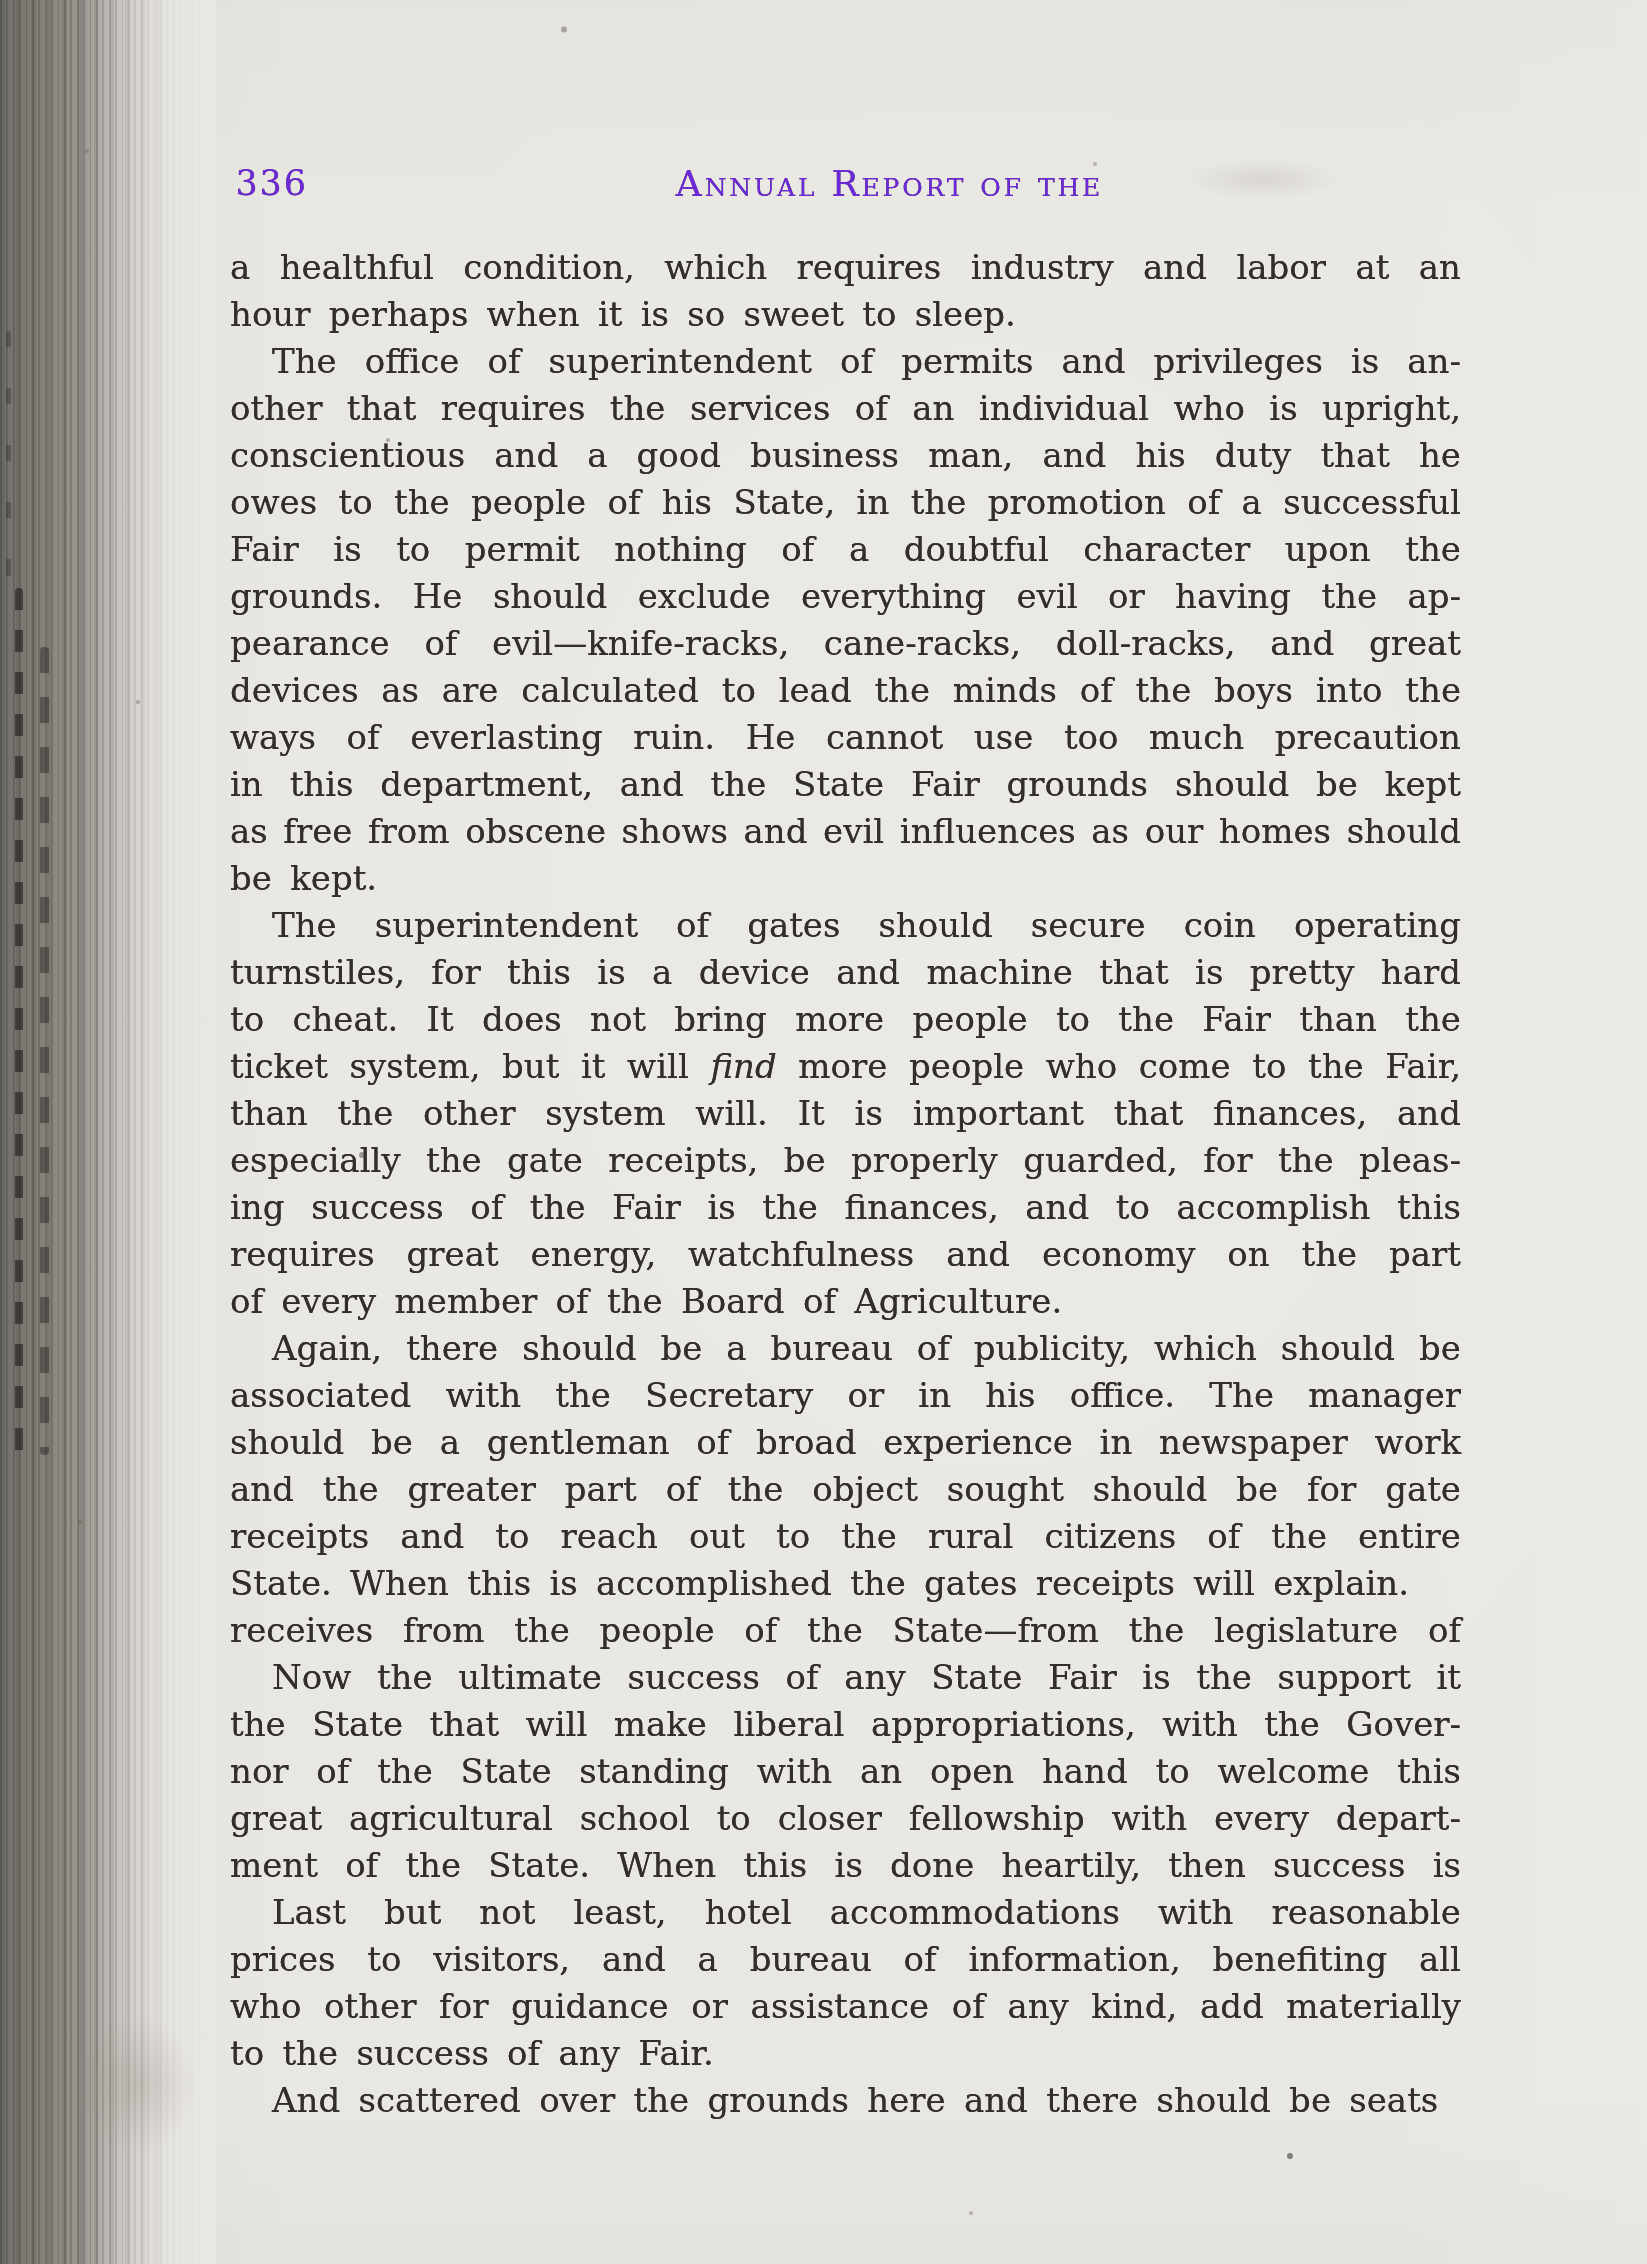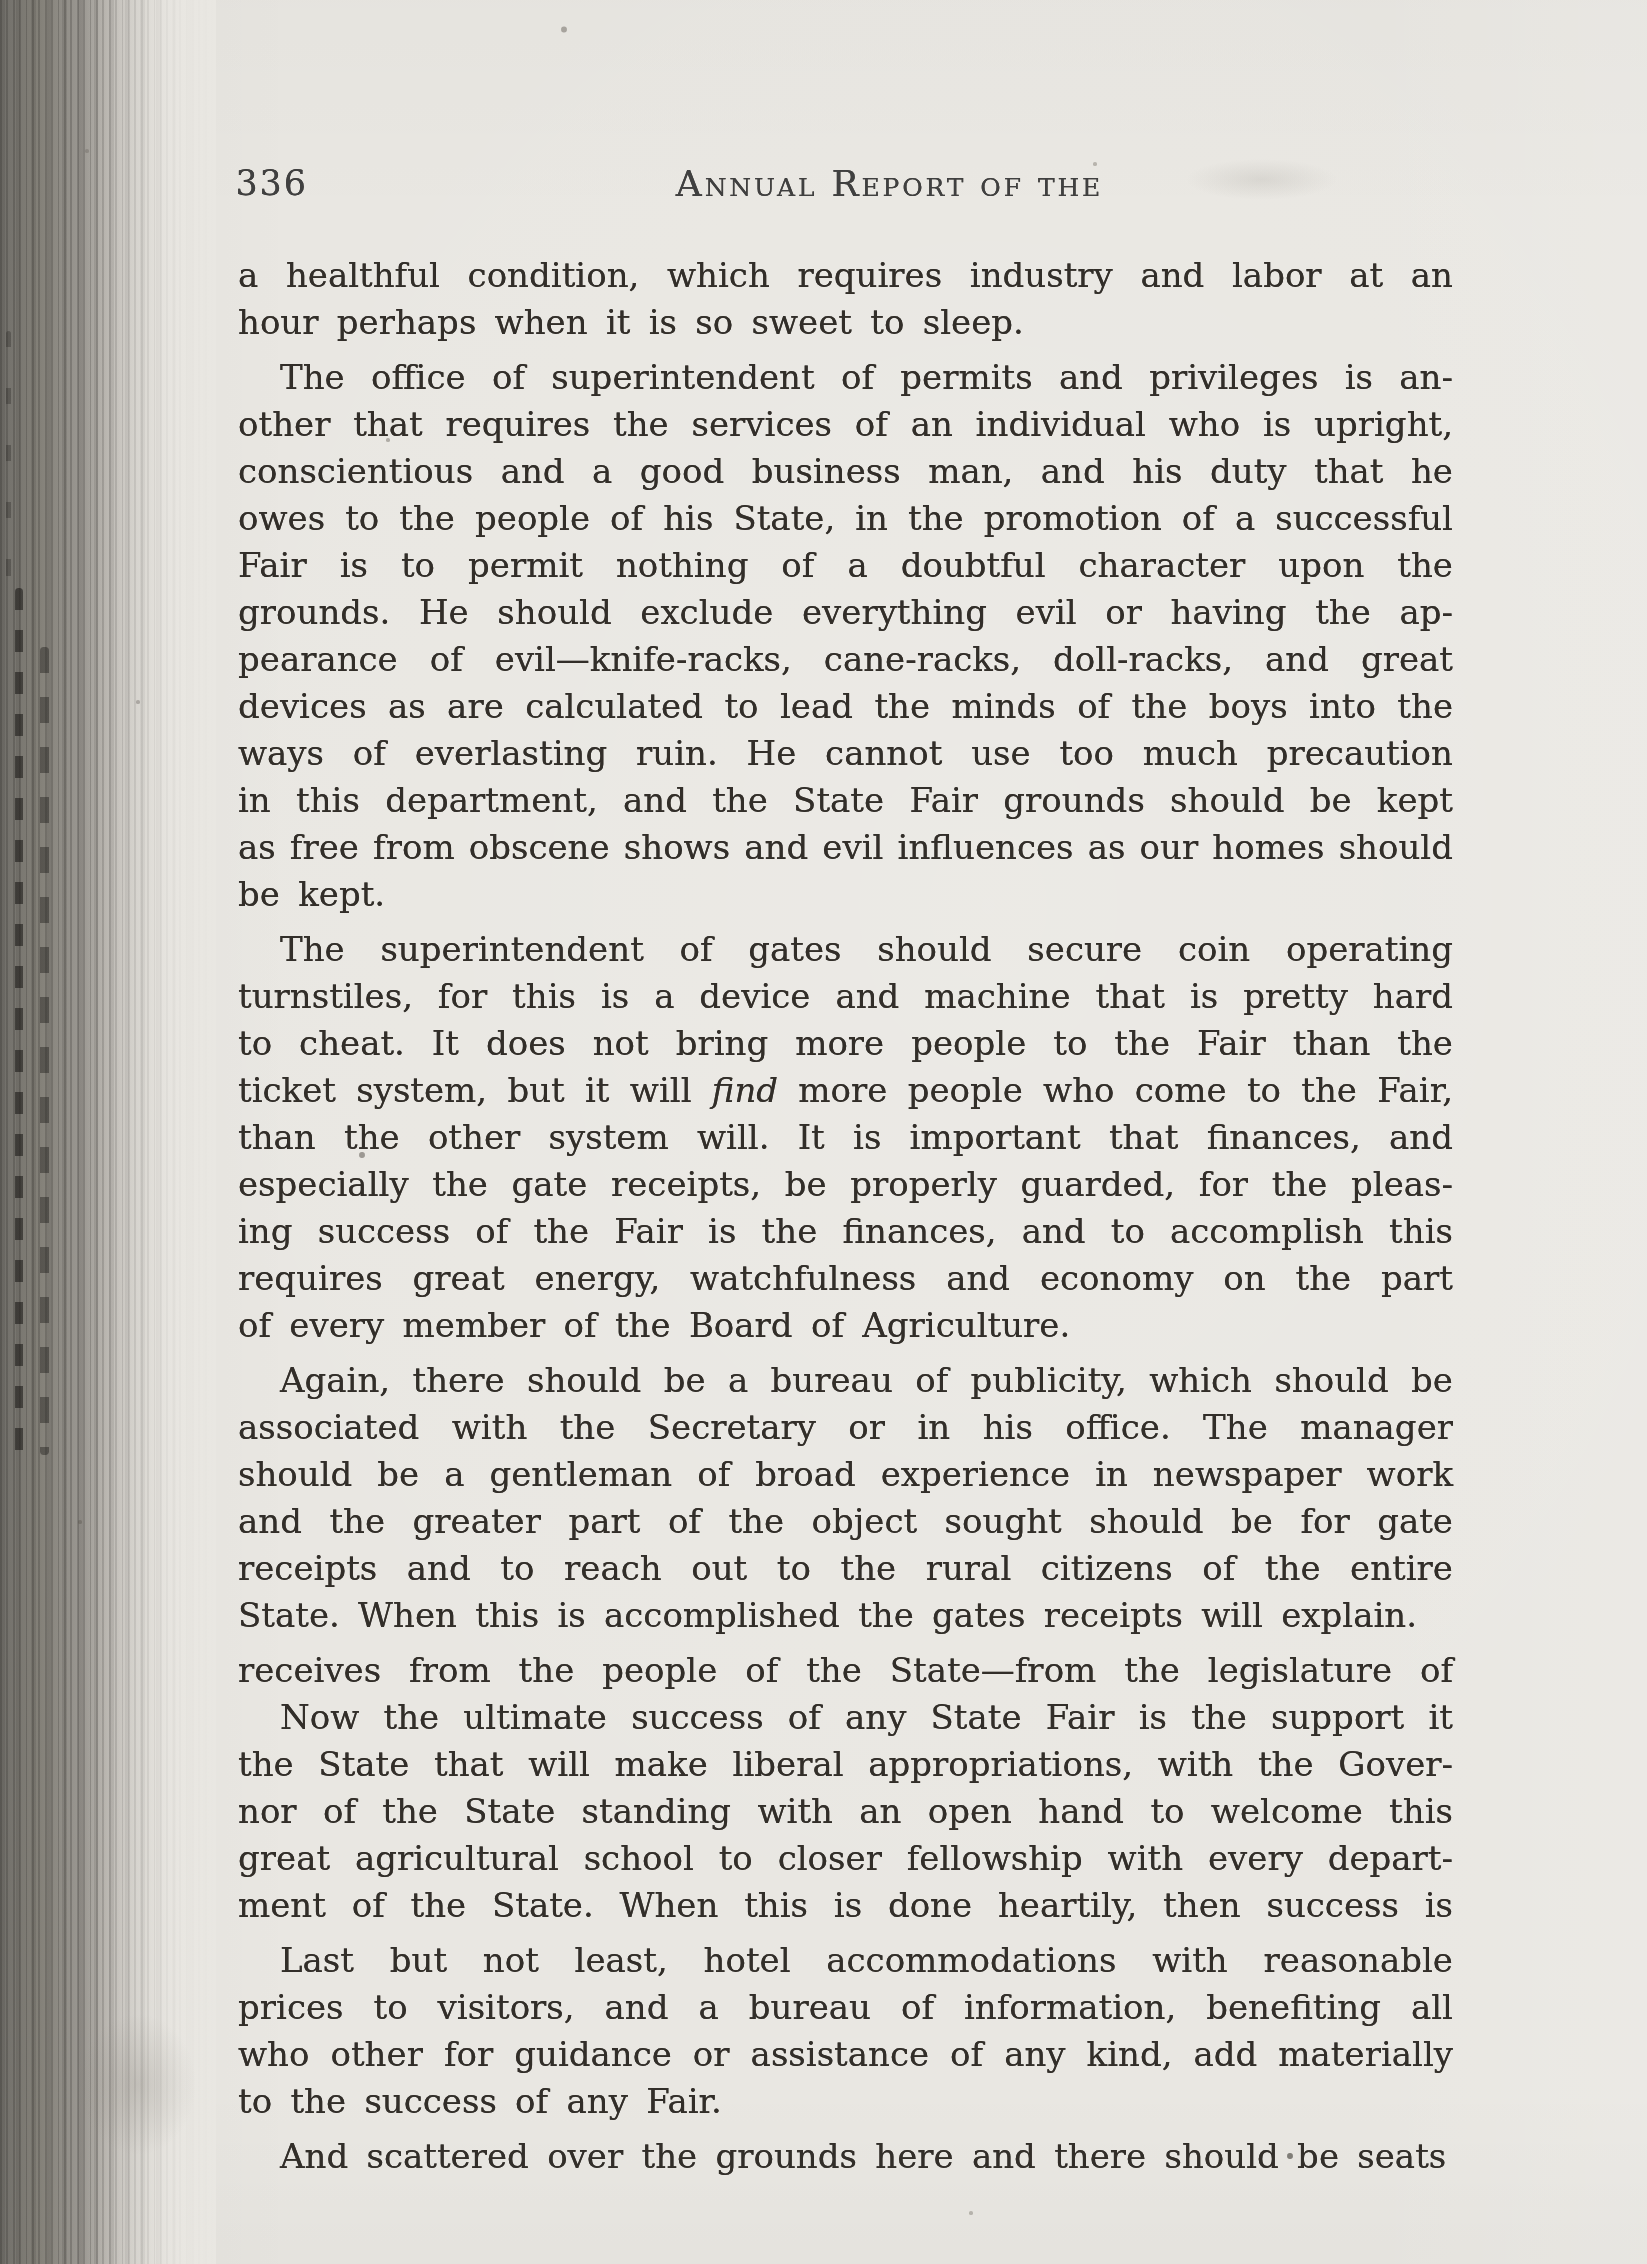--- a/index.html
+++ b/index.html
@@ -42,30 +42,30 @@
       562px 27.5px 0 0.9px rgba(90,84,78,0.45),
       1093px 162px 0 0 rgba(110,104,96,0.4),
       386px 438px 0 0 rgba(90,84,78,0.4),
       85px 149px 0 0 rgba(100,94,88,0.35),
       136px 700px 0 0 rgba(90,84,78,0.35),
       360px 1153px 0 0.9px rgba(80,74,68,0.5),
       78px 1520px 0 0 rgba(90,84,78,0.4),
       1288px 2154px 0 0.9px rgba(60,56,50,0.6),
       969px 2211px 0 0 rgba(110,104,96,0.4);}
   
-  .header{position:absolute;left:230px;top:163px;width:1231px;height:46px;color:#404040;}
+  .header{position:absolute;left:230px;top:163px;width:1231px;height:46px;color:#6d28d9;}
   .page-number{position:absolute;left:5.5px;top:0;font-size:35px;letter-spacing:1.8px;
     text-shadow:0 0 0.6px rgba(40,36,32,0.85);}
   .running-title{position:absolute;left:0;right:0;top:0;text-align:center;text-indent:88px;
     font-variant:small-caps;font-size:36px;letter-spacing:2.8px;
     text-shadow:0 0 0.6px rgba(40,36,32,0.85);}
   
   .text-block{position:absolute;left:230px;top:244px;width:1231px;
     font-size:34px;color:#322e29;text-shadow:0 0 0.6px rgba(44,40,36,0.8);}
-  .paragraph{margin:8px;}
+  .paragraph{margin:0;}
   .line{line-height:47px;height:47px;text-align:justify;text-align-last:justify;overflow:visible;}
   .line.indent{text-indent:42px;}
   .line.last{text-align-last:left;word-spacing:0.22em;}
   .line .it{font-style:italic;}
 </style>
 </head>
 <body>
 
 <div class="paper"></div>
 <div class="gutter"></div>

